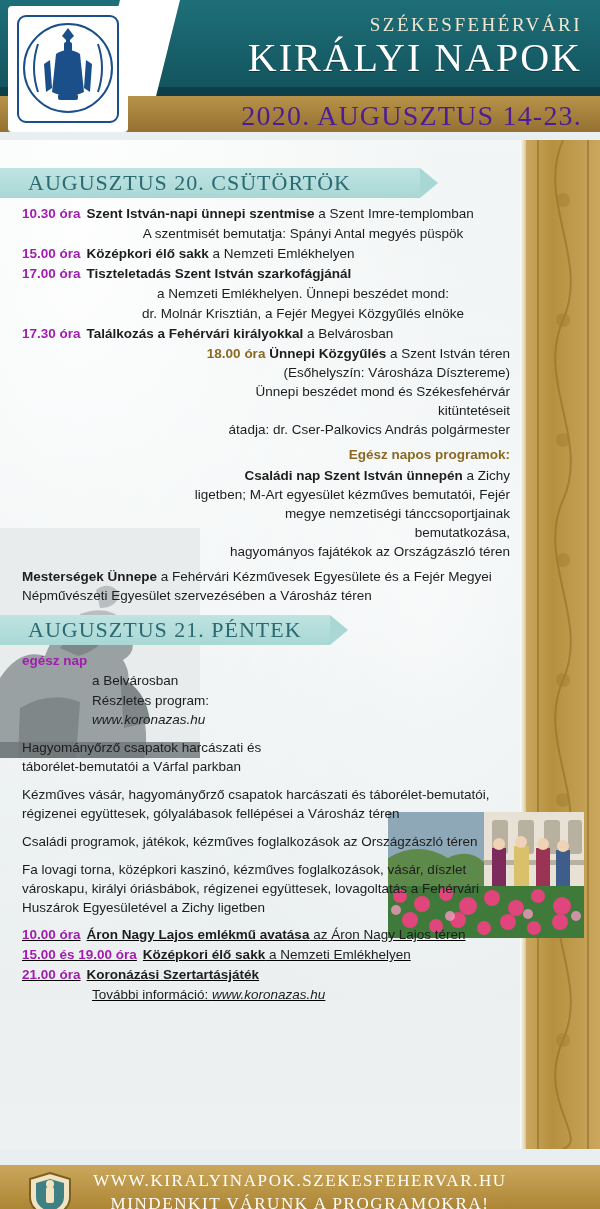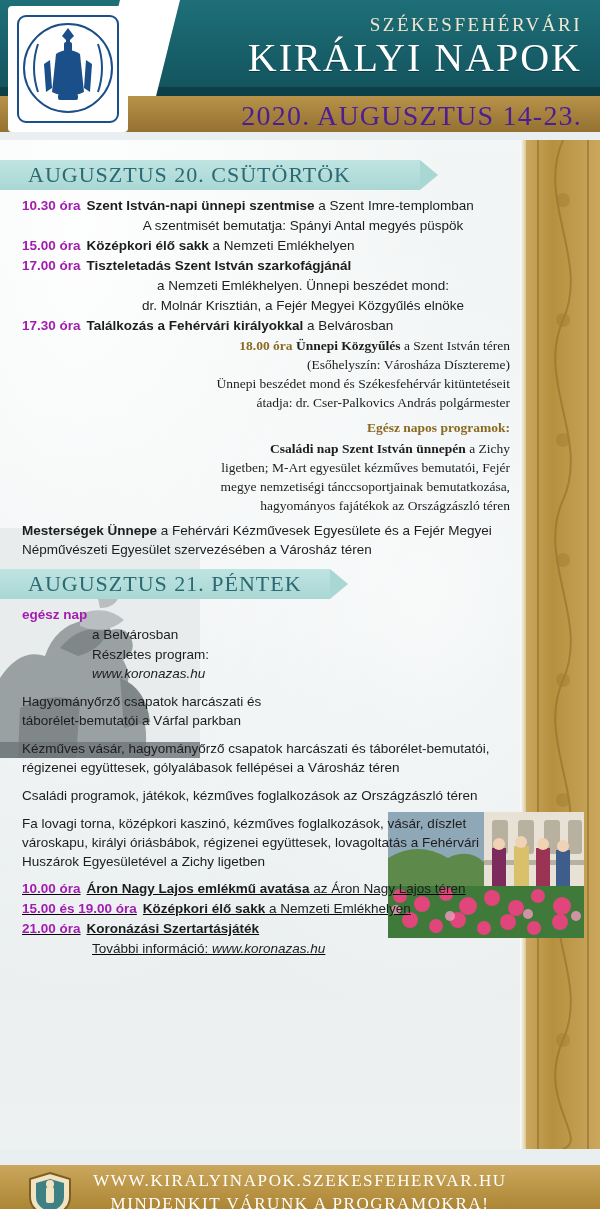--- a/index.html
+++ b/index.html
@@ -87,21 +87,21 @@
   
   .marble{
     position:absolute; left:0; top:0; width:526px; height:1009px;
     background:
       radial-gradient(ellipse at 15% 10%, rgba(255,255,255,.9), rgba(255,255,255,0) 60%),
       radial-gradient(ellipse at 80% 45%, rgba(255,255,255,.7), rgba(255,255,255,0) 55%),
       linear-gradient(180deg,#f3f6f6 0%, #e7edee 55%, #eef1f2 100%);
   }
 
   .content{
-    position:absolute; left:0; top:0; width:526px; height:1009px;
+    position:absolute; left:0; top:8px; width:526px; height:1009px;
     padding:14px 16px 0 22px;
   }
 
   
   .day-head{
     position:relative;
     margin:6px 0 6px 0;
     height:30px;
   }
   .day-head .bar{
@@ -357,21 +357,21 @@
       </div>
       <div class="sub indent-1">a Nemzeti Emlékhelyen. Ünnepi beszédet mond:</div>
       <div class="sub indent-1">dr. Molnár Krisztián, a Fejér Megyei Közgyűlés elnöke</div>
 
       <div class="row">
         <span class="time">17.30 óra</span>
         <span class="txt"><b>Találkozás a Fehérvári királyokkal</b><span> a Belvárosban</span></span>
       </div>
     </div>
 
-    <div class="right-col" style="font-family:Liberation Serif, serif;">
+    <div class="right-col" style="">
       <div>
         <span class="time">18.00 óra</span>
         <b>Ünnepi Közgyűlés</b><span> a Szent István téren</span>
       </div>
       <div>(Esőhelyszín: Városháza Dísztereme)</div>
       <div>Ünnepi beszédet mond és Székesfehérvár kitüntetéseit</div>
       <div>átadja: dr. Cser-Palkovics András polgármester</div>
       <div class="emph" style="margin-top:6px;">Egész napos programok:</div>
       <div style="margin-top:2px;">
         <b>Családi nap Szent István ünnepén</b><span> a Zichy</span>

